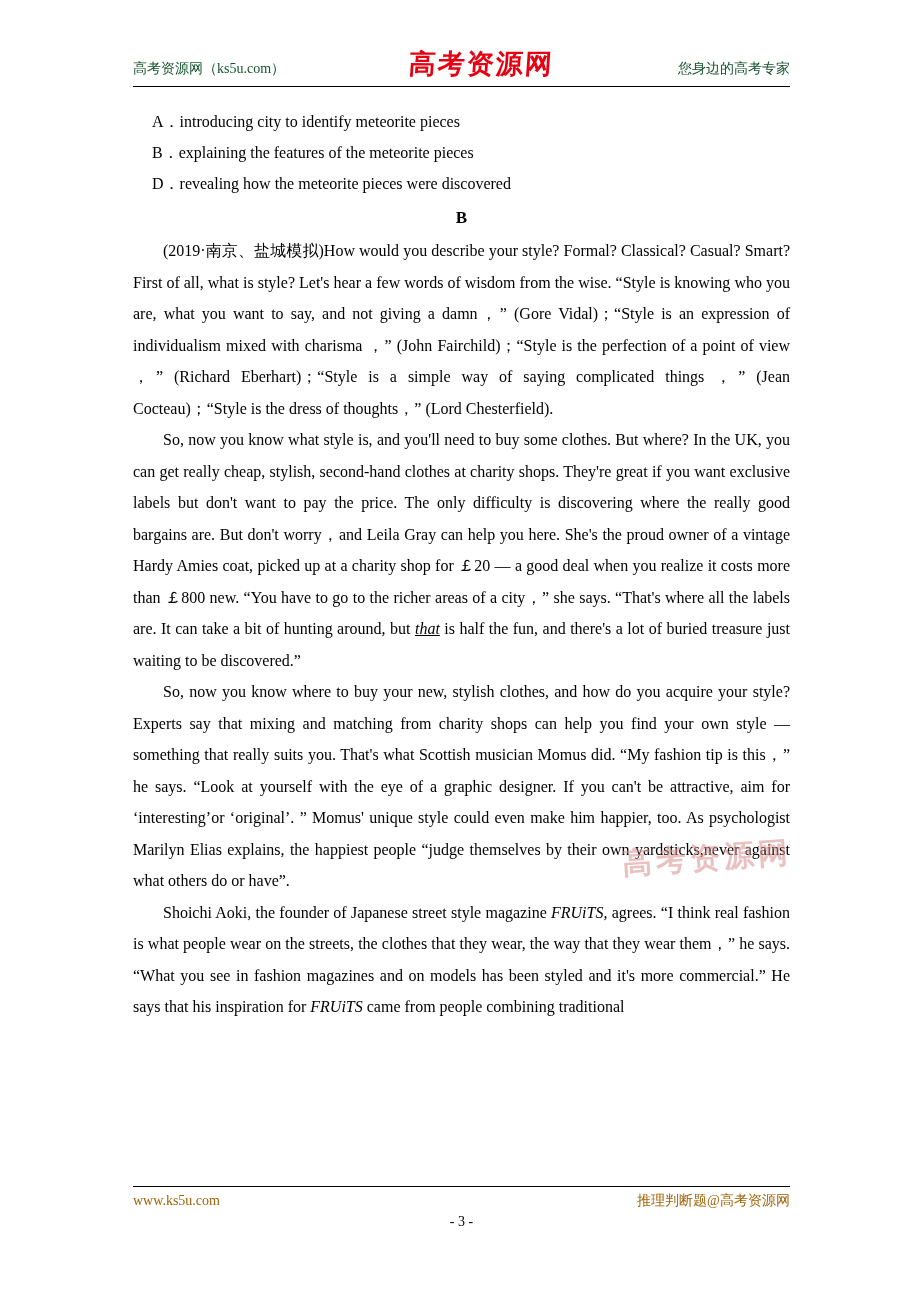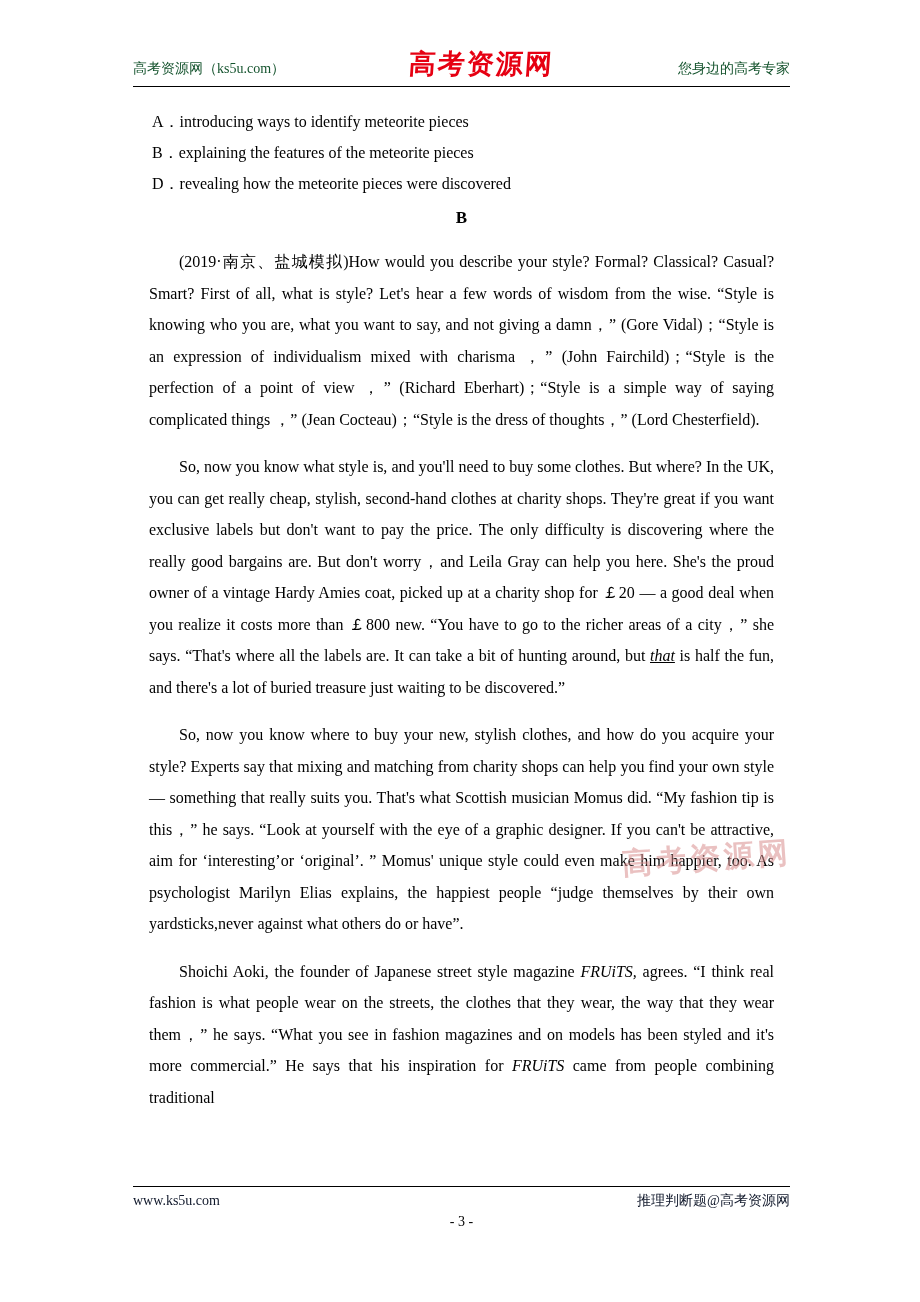--- a/index.html
+++ b/index.html
@@ -63,21 +63,21 @@
     text-align: justify;
   }
   .section-label {
     text-align: center;
     font-weight: bold;
     font-size: 17px;
     margin: 7px 0 5px 0;
     line-height: 24px;
   }
   .para {
-    margin: 16px;
+    margin: 0;
     font-size: 16px;
     line-height: 31.5px;
     text-align: justify;
     text-indent: 30px;
   }
   .u { text-decoration: underline; font-style: italic; }
   .it { font-style: italic; }
 
   
   .watermark {
@@ -103,21 +103,21 @@
     border-top: 1.5px solid #000;
   }
   .footer-row {
     display: flex;
     justify-content: space-between;
     padding-top: 5px;
     font-size: 14px;
     line-height: 18px;
   }
   .footer-link {
-    color: #0f172a;
+    color: #a16207;
     cursor: pointer;
   }
   .page-number {
     text-align: center;
     font-size: 14px;
     margin-top: 3px;
     line-height: 18px;
     color: #000;
   }
 </style>
@@ -128,21 +128,21 @@
 
   <div class="header">
     <div class="header-row">
       <span class="header-site">高考资源网（ks5u.com）</span>
       <span class="logo">高考资源网</span>
       <span class="header-slogan">您身边的高考专家</span>
     </div>
   </div>
 
   <div class="main">
-    <p class="option">A．introducing ways to identify meteorite pieces</p>
+    <p class="option">A．introducing city to identify meteorite pieces</p>
     <p class="option">B．explaining the features of the meteorite pieces</p>
     <p class="option">D．revealing how the meteorite pieces were discovered</p>
 
 
     <p class="section-label">B</p>
 
     <p class="para">(2019·南京、盐城模拟)How would you describe your style? Formal? Classical? Casual? Smart? First of all, what is style? Let's hear a few words of wisdom from the wise. “Style is knowing who you are, what you want to say, and not giving a damn，” (Gore Vidal)；“Style is an expression of individualism mixed with charisma ，” (John Fairchild)；“Style is the perfection of a point of view ，” (Richard Eberhart)；“Style is a simple way of saying complicated things ，” (Jean Cocteau)；“Style is the dress of thoughts，” (Lord Chesterfield).</p>
 
     <p class="para"><span>So, now you know what style is, and you'll need to buy some clothes. But where? In the UK, you can get really cheap, stylish, second-hand clothes at charity shops. They're great if you want exclusive labels but don't want to pay the price. The only difficulty is discovering where the really good bargains are. But don't worry，and Leila Gray can help you here. She's the proud owner of a vintage Hardy Amies coat, picked up at a charity shop for ￡20 — a good deal when you realize it costs more than ￡800 new. “You have to go to the richer areas of a city，” she says. “That's where all the labels are. It can take a bit of hunting around, but </span><span class="u">that</span><span> is half the fun, and there's a lot of buried treasure just waiting to be discovered.”</span></p>
 

